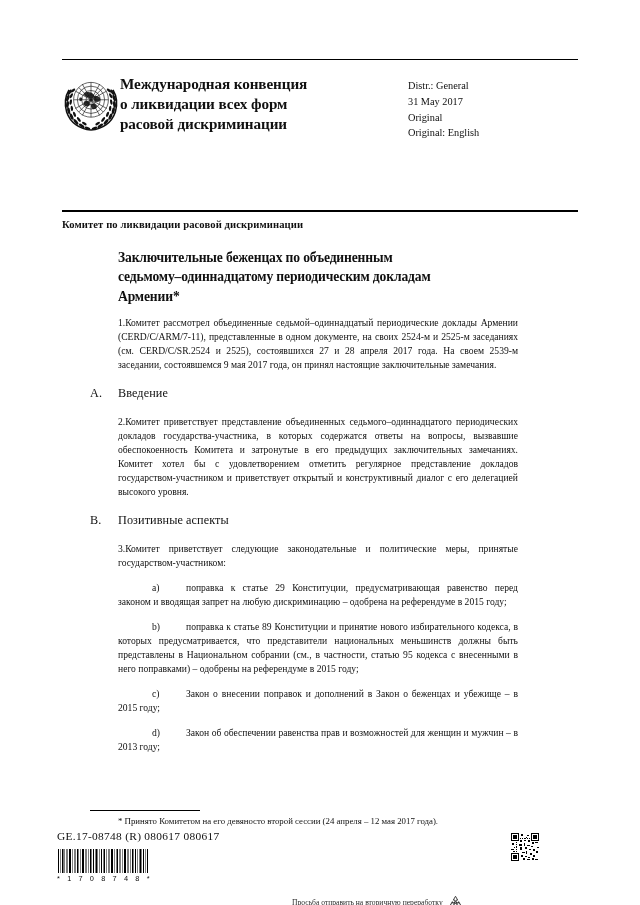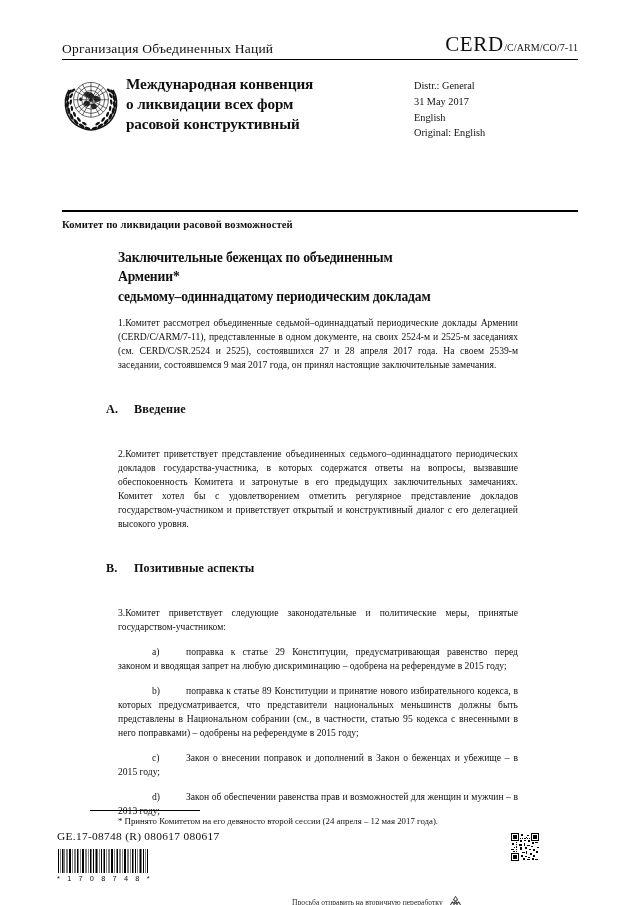--- a/index.html
+++ b/index.html
@@ -86,21 +86,20 @@
     width: 58px;
     height: 58px;
     flex: 0 0 58px;
     margin-top: 2px;
   }
   .emblem svg { display: block; width: 58px; height: 58px; }
 
   .conv-title {
     flex: 0 0 auto;
     width: 256px;
-    margin-left: 6px;
     font-weight: bold;
     font-size: 15.2px;
     line-height: 1.33;
     letter-spacing: -0.1px;
   }
   .conv-title div { white-space: nowrap; }
 
   .distr-block {
     margin-left: 32px;
     font-size: 10.3px;
@@ -146,22 +145,22 @@
     text-align: justify;
     text-indent: 0;
     hyphens: manual;
   }
 
   .spacer-sm { height: 11px; }
   .spacer-md { height: 14px; }
 
   .section-head {
     position: relative;
-    margin: 16px;
-    font-weight: bold;
+    margin: 0;
+    font-weight: normal;
     font-size: 12.2px;
     left: -28px;
     width: 428px;
     letter-spacing: 0.1px;
   }
   .section-head .letter {
     display: inline-block;
     width: 28px;
   }
 
@@ -248,29 +247,20 @@
     width: 30px;
     height: 30px;
   }
   .qr svg { display: block; width: 30px; height: 30px; }
 </style>
 </head>
 <body>
 
 <div class="page">
 
-  <div class="masthead">
-    <div class="masthead-row">
-      <div class="org-name">Организация Объединенных Наций</div>
-      <div class="symbol-wrap">
-        <span class="symbol-main">CERD</span>
-        <span class="symbol-sub">/C/ARM/CO/7-11</span>
-      </div>
-    </div>
-  </div>
 
   <hr class="rule-thick rule-header">
 
   <div class="conv-block">
 
     <div class="emblem">
       <svg viewBox="0 0 100 100" xmlns="http://www.w3.org/2000/svg">
         <g fill="none" stroke="#111" stroke-width="1.5">
 
           <path d="M50 93 C30 92 14 80 8 62 C4 48 6 34 12 24" stroke-width="2.6"></path>
@@ -336,39 +326,39 @@
           <path d="M40 43 C45 42 49 45 48 49 C47 53 42 54 39 51 C36 48 37 44 40 43 Z"></path>
           <path d="M52 48 C57 47 61 50 60 54 C58 58 53 58 51 55 C49 52 50 49 52 48 Z"></path>
           <path d="M30 38 C33 36 36 38 35 41 C34 44 31 44 30 42 Z"></path>
         </g>
       </svg>
     </div>
 
     <div class="conv-title">
       <div>Международная конвенция</div>
       <div>о ликвидации всех форм</div>
-      <div>расовой конструктивный</div>
+      <div>расовой дискриминации</div>
     </div>
 
     <div class="distr-block">
       <div>Distr.: General</div>
       <div>31 May 2017</div>
-      <div>English</div>
+      <div>Original</div>
       <div>Original: English</div>
     </div>
   </div>
 
   <hr class="rule-thick rule-mid">
 
-  <div class="committee">Комитет по ликвидации расовой возможностей</div>
+  <div class="committee">Комитет по ликвидации расовой дискриминации</div>
 
   <div class="doc-title">
     <div>Заключительные беженцах по объединенным</div>
+    <div>седьмому–одиннадцатому периодическим докладам</div>
     <div>Армении*</div>
-    <div>седьмому–одиннадцатому периодическим докладам</div>
   </div>
 
   <div class="content">
 
     <p class="para subpara-wrap"><span class="marker">1.</span><span>Комитет рассмотрел объединенные седьмой–одиннадцатый периодические доклады Армении (CERD/C/ARM/7-11), представленные в одном документе, на своих 2524-м и 2525-м заседаниях (см. CERD/C/SR.2524 и 2525), состоявшихся 27 и 28 апреля 2017 года. На своем 2539-м заседании, состоявшемся 9 мая 2017 года, он принял настоящие заключительные замечания.</span></p>
 
     <div class="spacer-md"></div>
 
     <p class="section-head"><span class="letter">A.</span><span>Введение</span></p>
 

